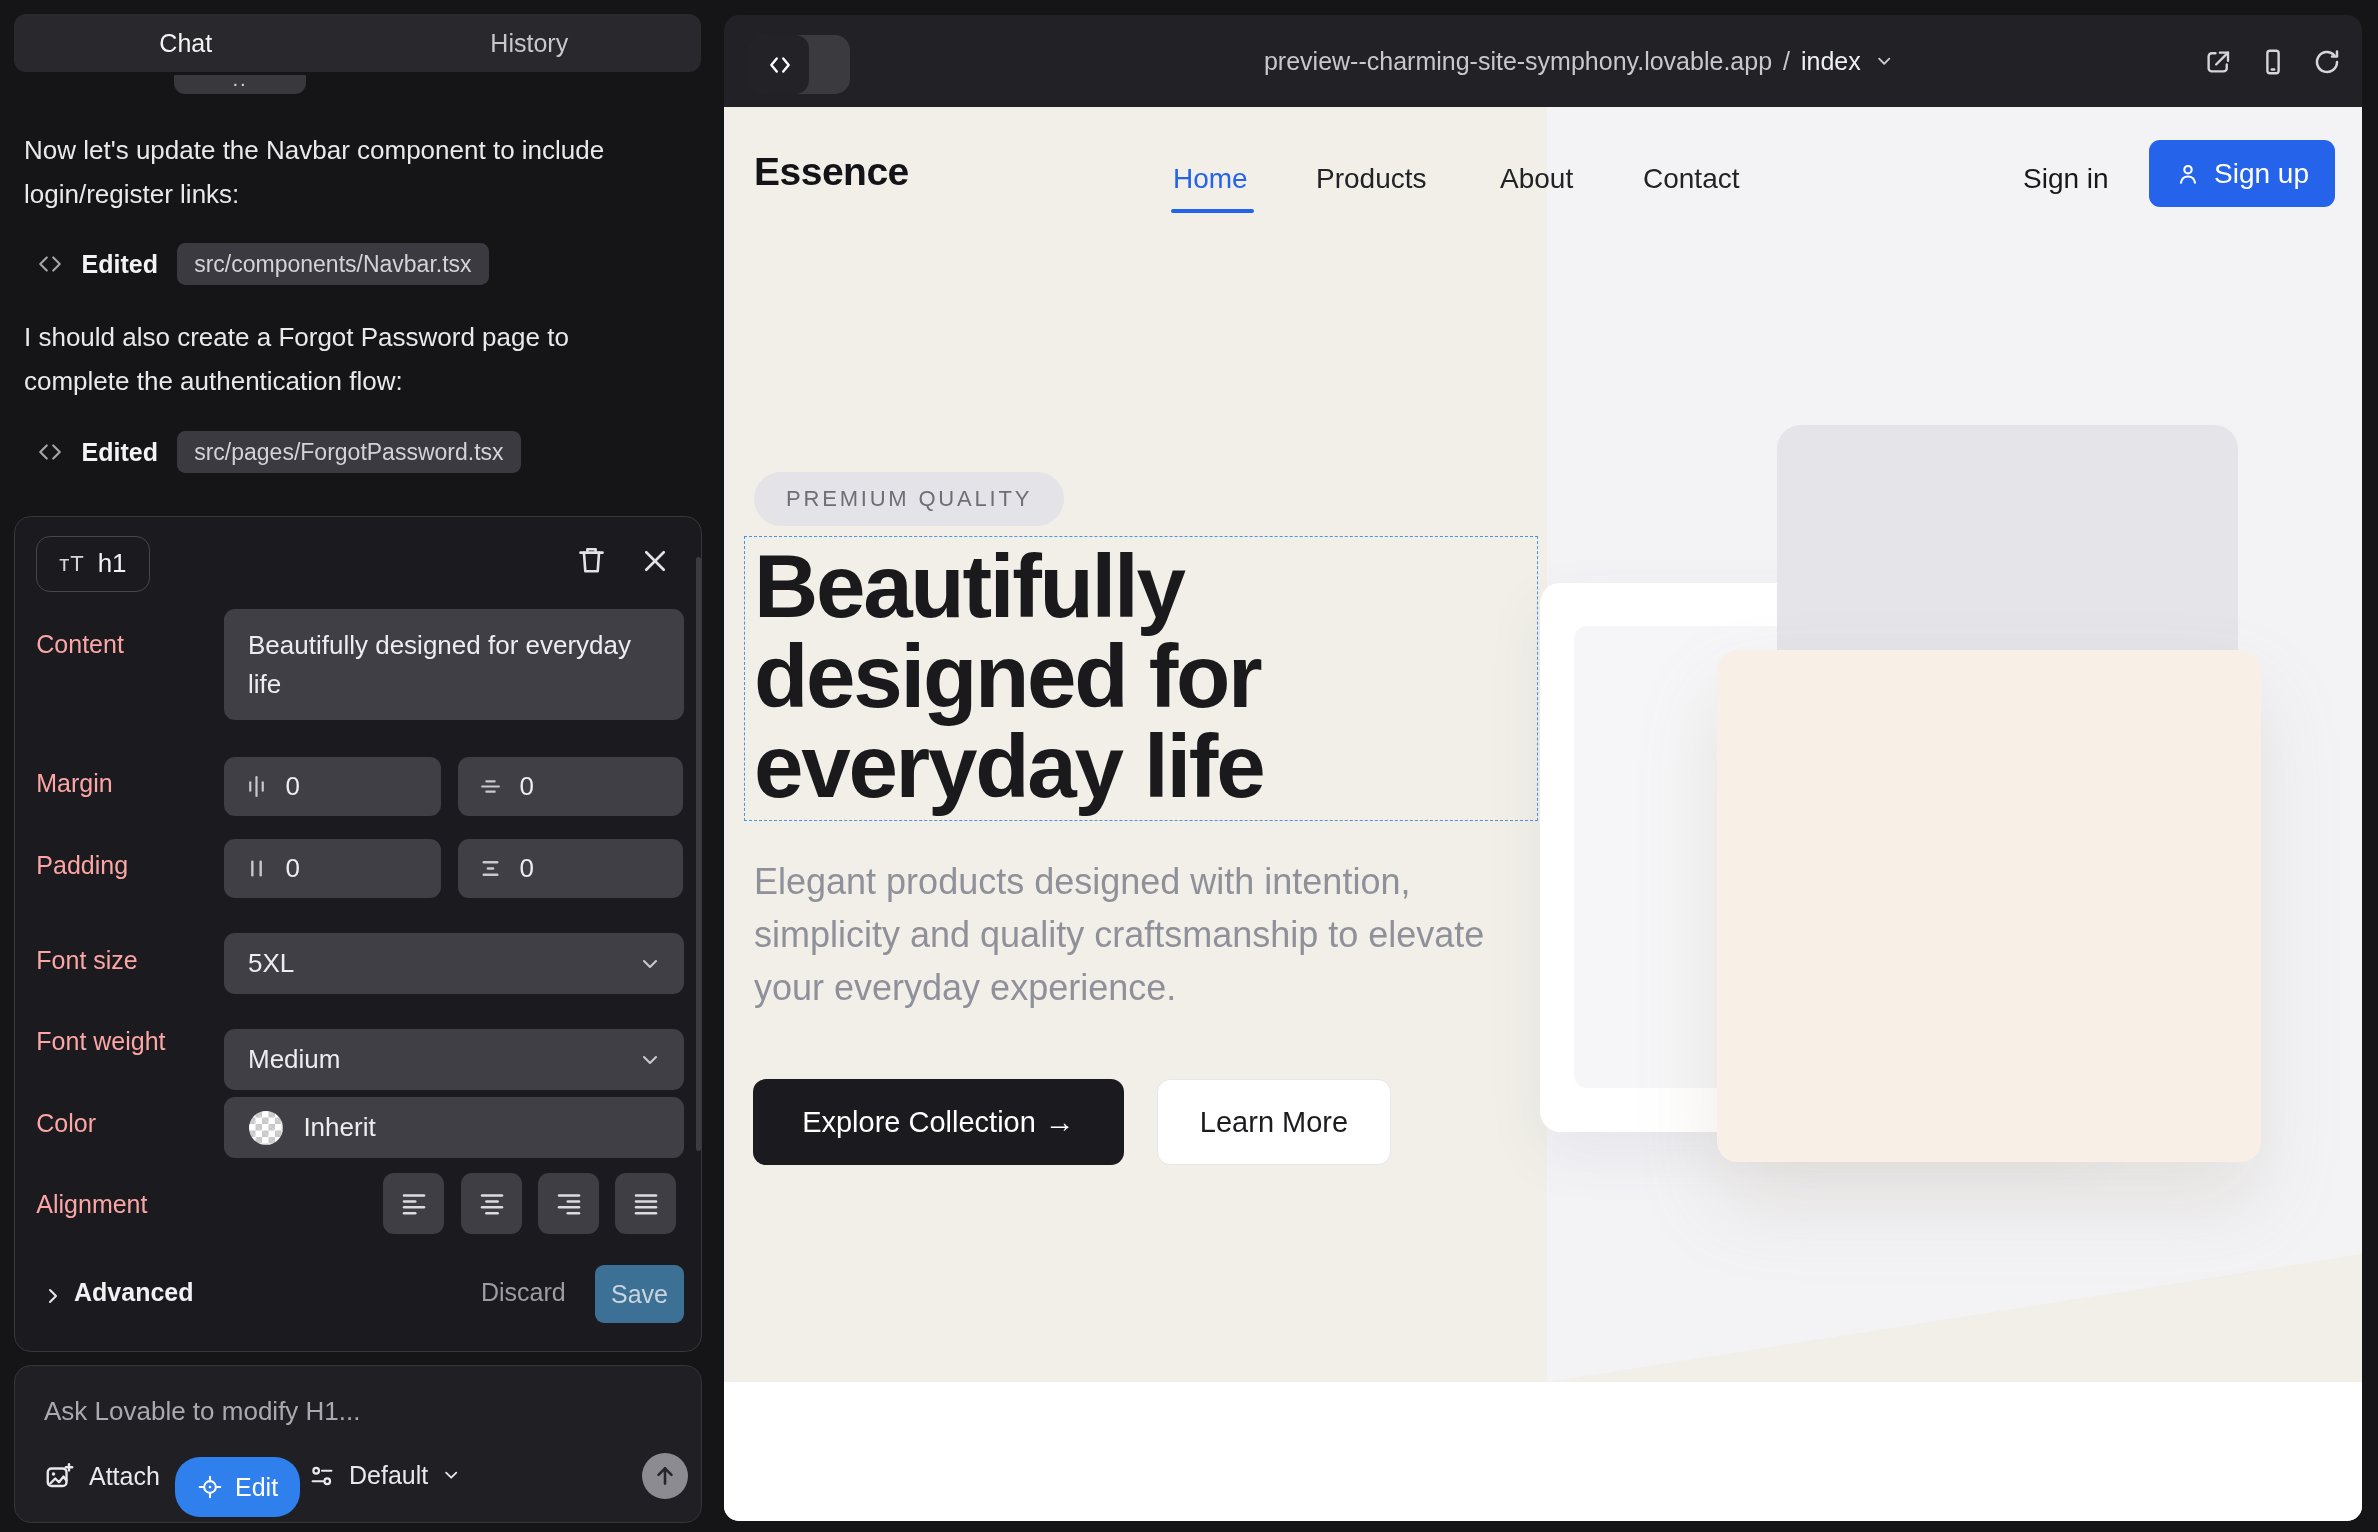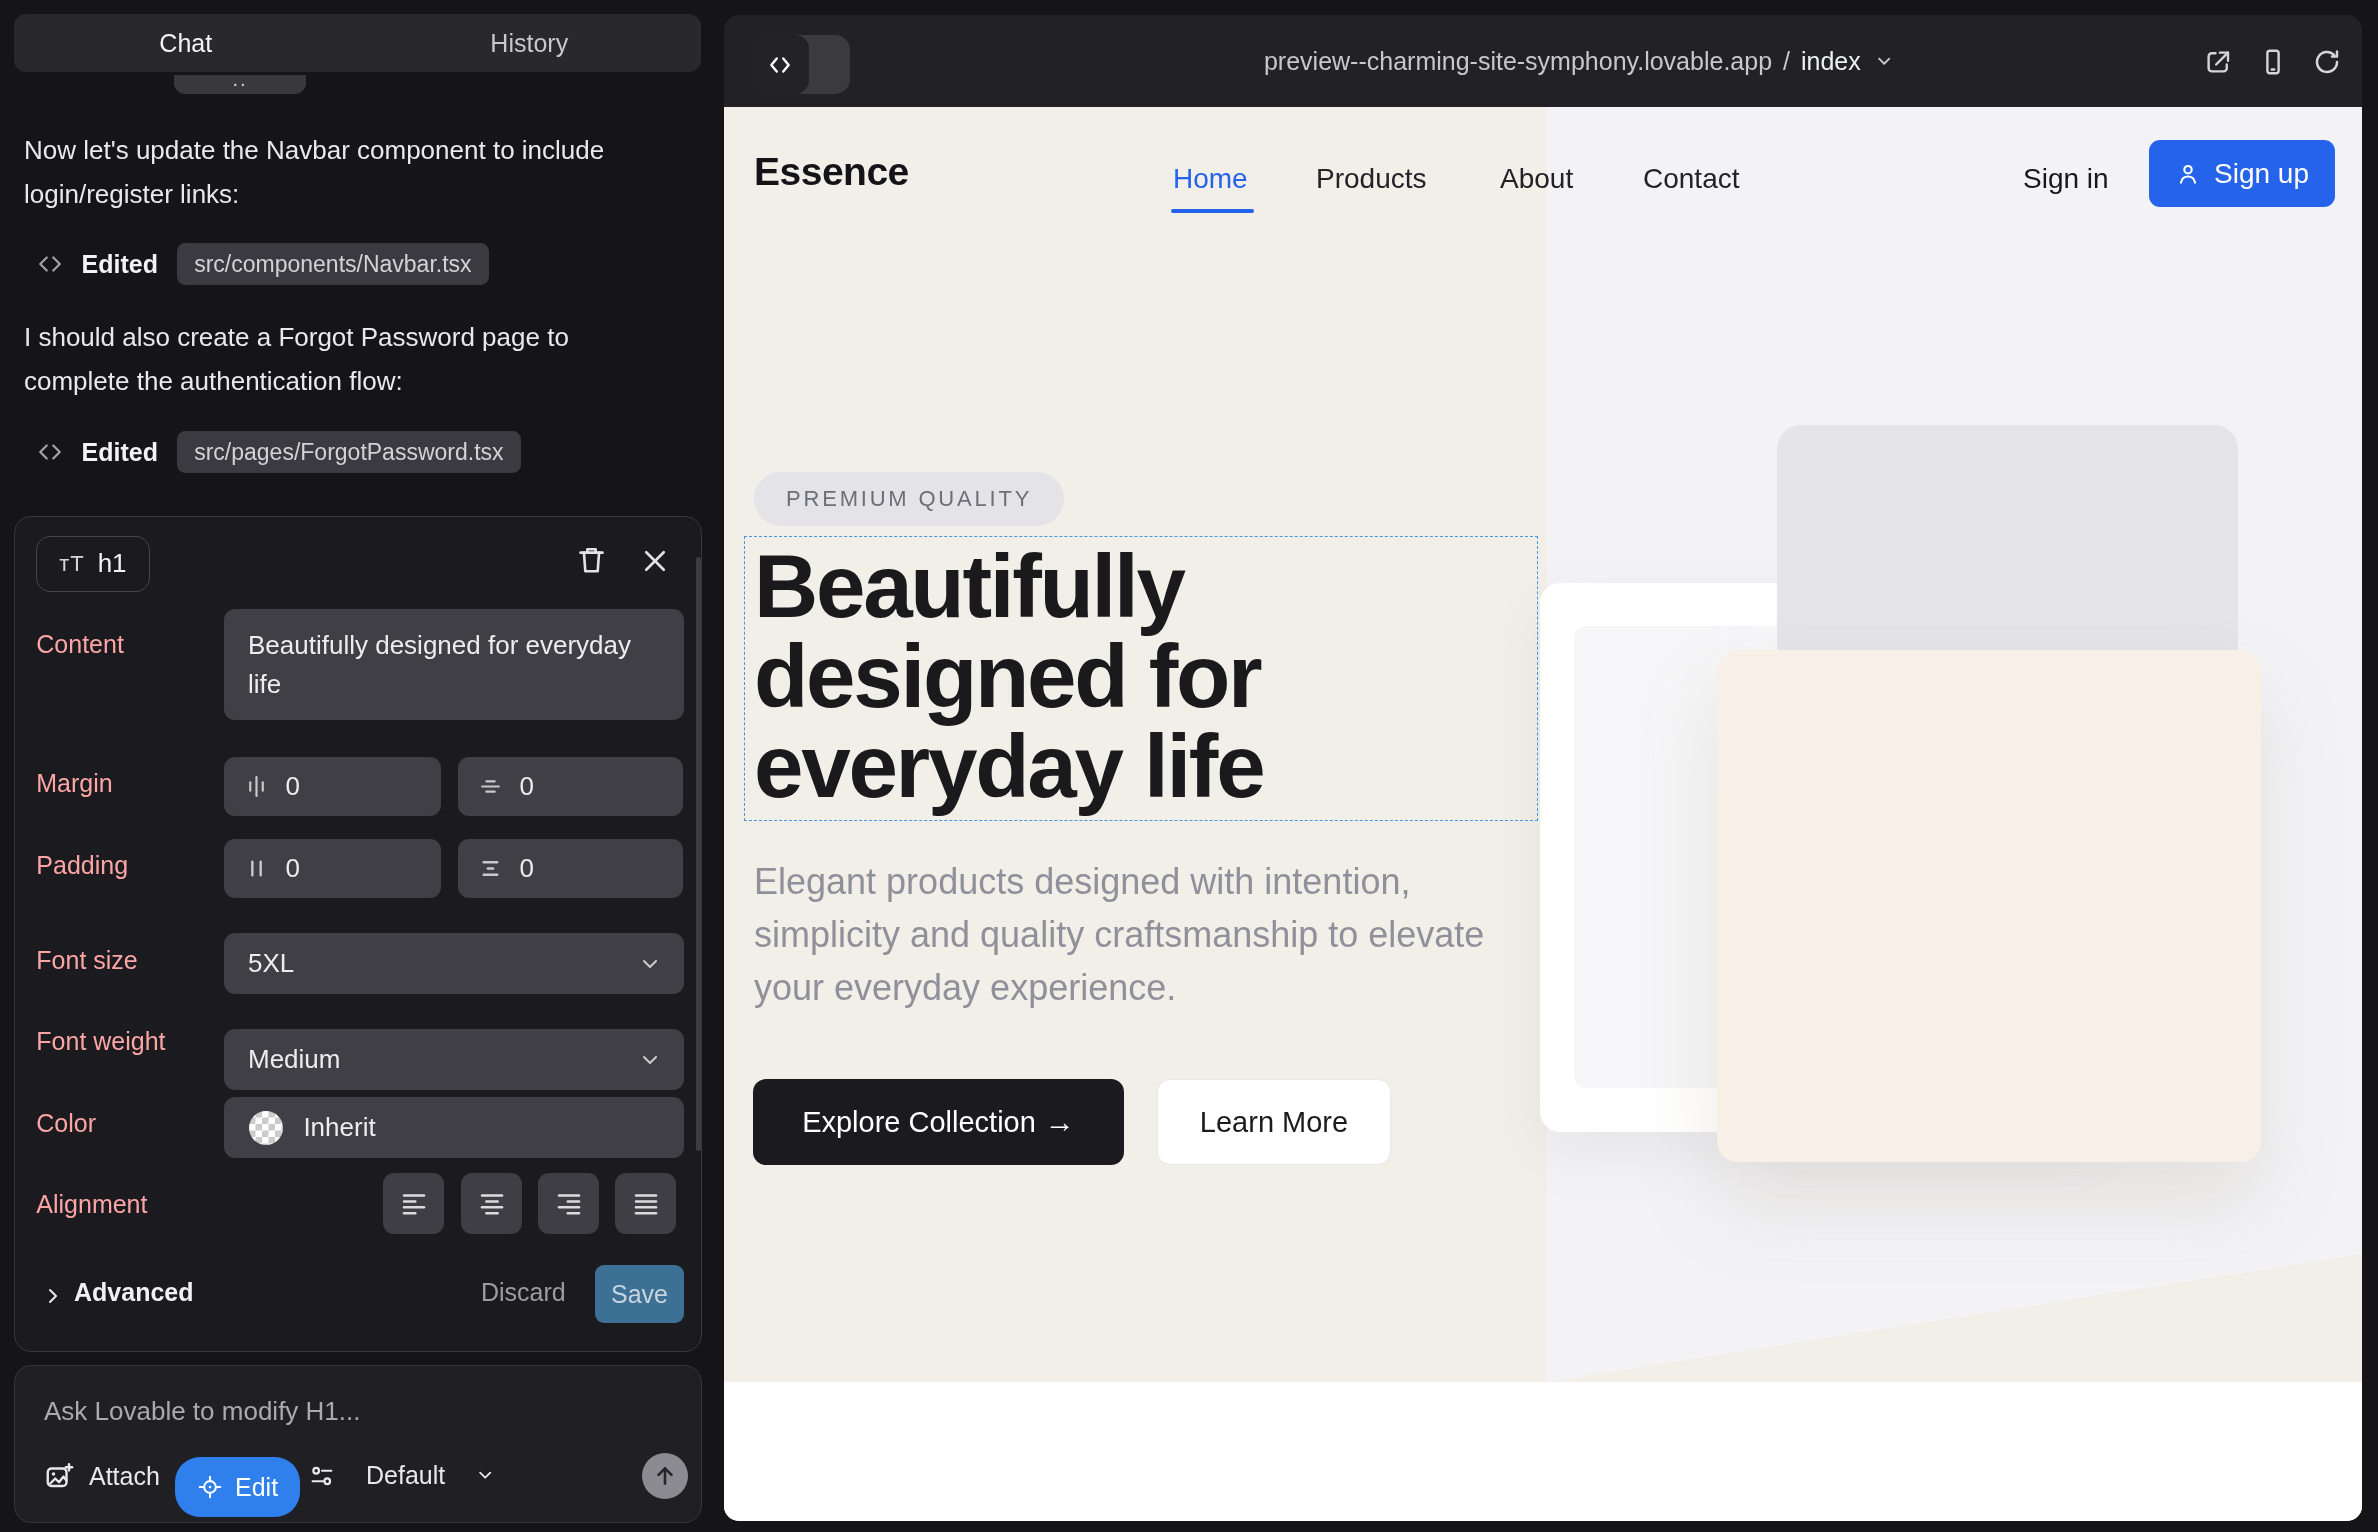--- a/index.html
+++ b/index.html
@@ -68,21 +68,21 @@
   .discard { left:466px; top:761px; font-size:25px; color:#9c9ca2; }
   .save-btn { left:580px; top:748px; width:89px; height:58px; background:#3c7095; border-radius:9px; color:#c8d4dd; font-size:25px; display:flex; align-items:center; justify-content:center; }
 
   .scroll-thumb { left:696px; top:557px; width:4.6px; height:594px; background:#3b3b40; border-radius:2.8px; }
 
   
   .composer { left:14px; top:1365px; width:688px; height:158px; background:#1f1f24; border:0.9px solid #35353a; border-radius:16.7px; }
   .composer-input { left:29px; top:30px; font-size:26px; color:#a9a9af; }
   .attach { left:29px; top:95px; display:flex; align-items:center; gap:15px; color:#e9e9eb; font-size:25px; }
   .edit-pill { left:160px; top:91px; height:60px; padding:0 22px; background:#2f80ed; border-radius:25px; display:inline-flex; align-items:center; gap:12px; color:#ffffff; font-size:25px; }
-  .mode-btn { left:293px; top:95px; display:flex; align-items:center; gap:30px; color:#e9e9eb; font-size:25px; }
+  .mode-btn { left:293px; top:95px; display:flex; align-items:center; gap:13px; color:#e9e9eb; font-size:25px; }
   .send-btn { left:627px; top:87px; width:46px; height:46px; border-radius:50%; background:#8b8b91; display:flex; align-items:center; justify-content:center; color:#26262a; }
 
   
   .browser { left:724px; top:15px; width:1638px; height:1506px; background:#222226; border-radius:15px; overflow:hidden; }
   .toggle-pill { left:26px; top:20.4px; width:100px; height:59px; background:#3a3a3f; border-radius:15px; }
   .toggle-seg { left:0; top:0; width:59px; height:59px; background:#232327; border-radius:14px; display:flex; align-items:center; justify-content:center; color:#fff; }
   .urlbar { left:0; top:0; width:1638px; height:92px; display:flex; align-items:center; justify-content:center; gap:11px; font-size:25px;margin-left:36px; }
   .url-domain { color:#c8c8cc; }
   .url-page { color:#eef0f2; font-weight:500; }
   .url-chev { color:#c8c8cc; margin-left:1.9px; }

